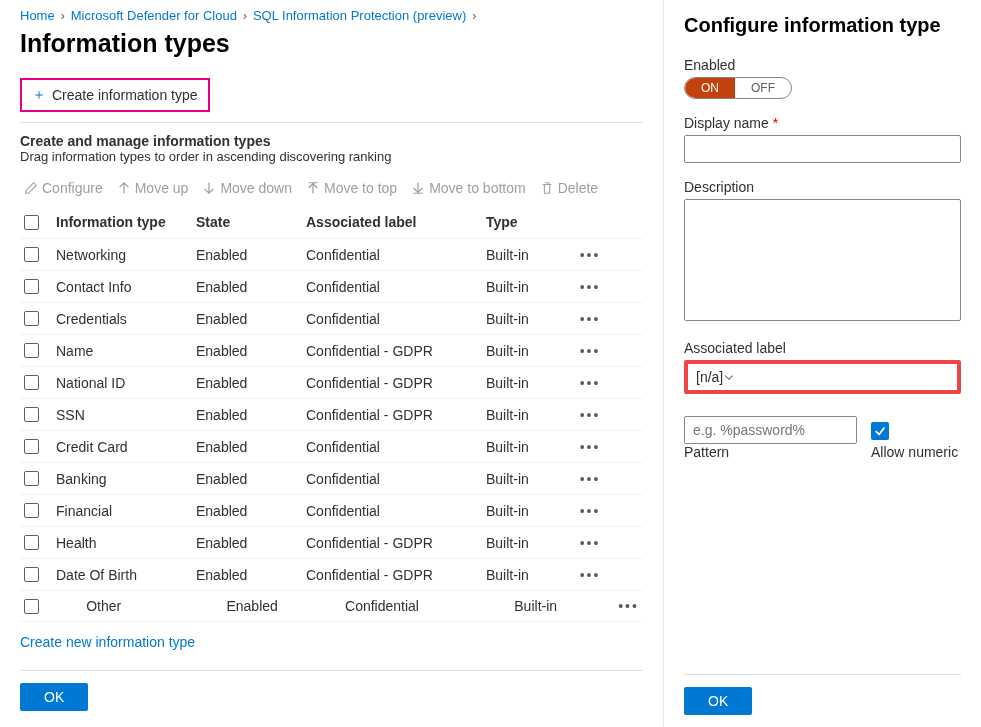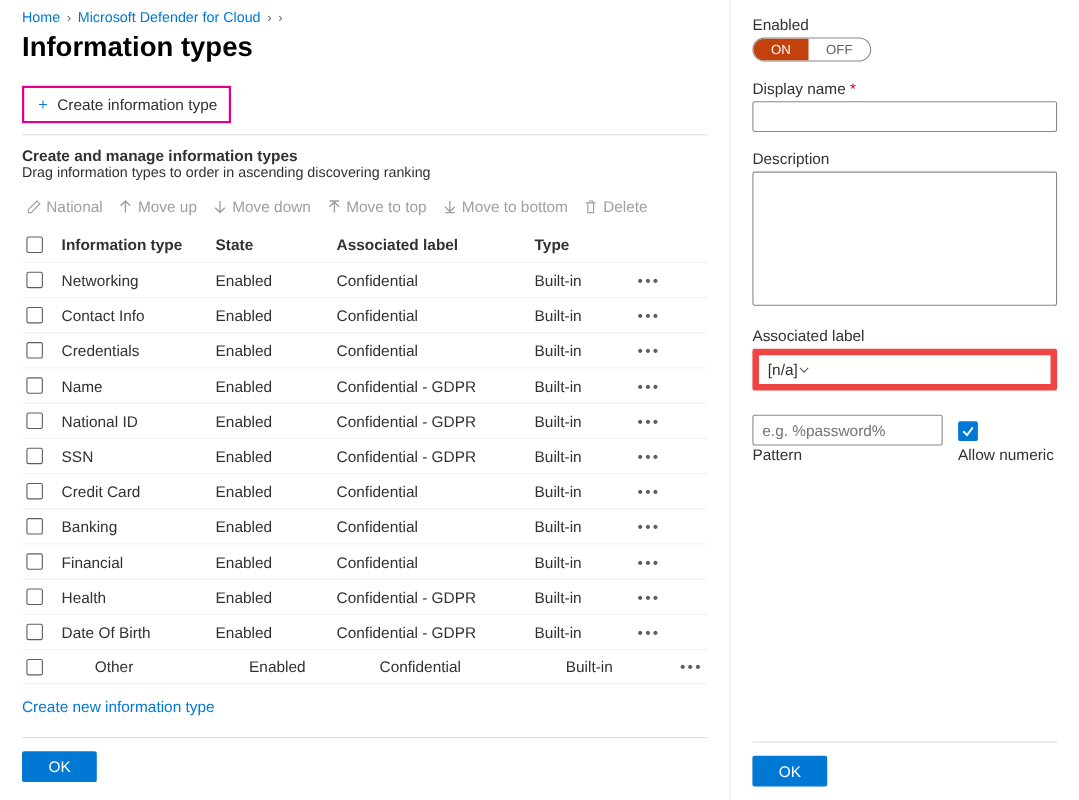--- a/index.html
+++ b/index.html
@@ -43,60 +43,61 @@
     .ok-btn { background: #0078d4; color: #fff; border: none; padding: 6px 24px; font-size: 14px; cursor: pointer; border-radius: 2px; }
     .bottom-bar { border-top: 1px solid #e1dfdd; padding: 12px 0 8px 0; margin-top: 20px; }
     .field-label { font-size: 14px; margin-bottom: 4px; }
     .req { color: #e00000; }
     .text-input { width: 100%; padding: 5px 8px; border: 1px solid #8a8886; border-radius: 2px; font-size: 14px; font-family: inherit; }
     textarea.text-input { height: 122px; resize: none; }
     .toggle { display:inline-flex; border:1px solid #8a8886; border-radius: 999px; overflow:hidden; height: 22px; }
     .toggle span { display:flex; align-items:center; justify-content:center; padding: 0 16px; font-size: 12px; cursor:pointer; }
     .toggle .on { background:#c2410c; color:#fff; border-radius: 999px 0 0 999px; }
     .toggle .off { color:#605e5c; }
-    .select-box { width: 100%; border:6px solid #ef4444; padding: 5px 8px; display:flex; align-items:center; cursor:pointer; border-radius:2px; }
+    .select-box { width: 100%; border:4px solid #ef4444; padding: 5px 8px; display:flex; align-items:center; cursor:pointer; border-radius:2px; }
     .blade-section { margin-bottom: 16px; }
     .pattern-row { display:flex; gap: 14px; align-items: flex-start; }
     .pattern-col { flex:1; }
     .numeric-col { width: 90px; text-align: left; }
     .numeric-check { width:18px; height:18px; background:#0078d4; border-radius:2px; display:flex; align-items:center; justify-content:center; margin-top: 6px; cursor:pointer; }
     .numeric-check svg { width:14px; height:14px; }
     .side-bottom { margin-top:auto; border-top:1px solid #e1dfdd; padding:12px 0; }
   </style>
 </head>
 <body>
 
 <div class="main-panel">
 
   <div class="breadcrumb">
     <a>Home</a>
     <span class="sep">›</span>
     <a>Microsoft Defender for Cloud</a>
     <span class="sep">›</span>
+    <a>SQL Information Protection (preview)</a>
     <span class="sep">›</span>
   </div>
 
   <h1>Information types</h1>
 
   <div class="create-bar">
     <span class="plus">＋</span>
     <span>Create information type</span>
   </div>
 
   <hr class="divider">
 
   <div class="section-title">Create and manage information types</div>
   <div class="section-sub">Drag information types to order in ascending discovering ranking</div>
 
   <div class="toolbar">
     <span class="tbtn">
       <svg width="14" height="14" viewBox="0 0 16 16">
           <path d="M2 11 L11 2 L14 5 L5 14 L2 14 Z" stroke-width="1.2"></path>
         </svg>
-      <span>National</span>
+      <span>Configure</span>
     </span>
     <span class="tbtn">
       <svg width="14" height="14" viewBox="0 0 16 16">
           <path d="M8 14 L8 2 M3 7 L8 2 L13 7" stroke-width="1.4"></path>
         </svg>
       <span>Move up</span>
     </span>
     <span class="tbtn">
       <svg width="14" height="14" viewBox="0 0 16 16">
           <path d="M8 2 L8 14 M3 9 L8 14 L13 9" stroke-width="1.4"></path>
@@ -259,20 +260,21 @@
   </div>
 
   <a class="link">Create new information type</a>
 
   <div class="bottom-bar">
     <button class="ok-btn">OK</button>
   </div>
 </div>
 
 <div class="side-panel">
+  <h1>Configure information type</h1>
 
   <div class="blade-section">
     <div class="field-label">Enabled</div>
     <div class="toggle">
       <span class="on">ON</span>
       <span class="off">OFF</span>
     </div>
   </div>
 
   <div class="blade-section">

